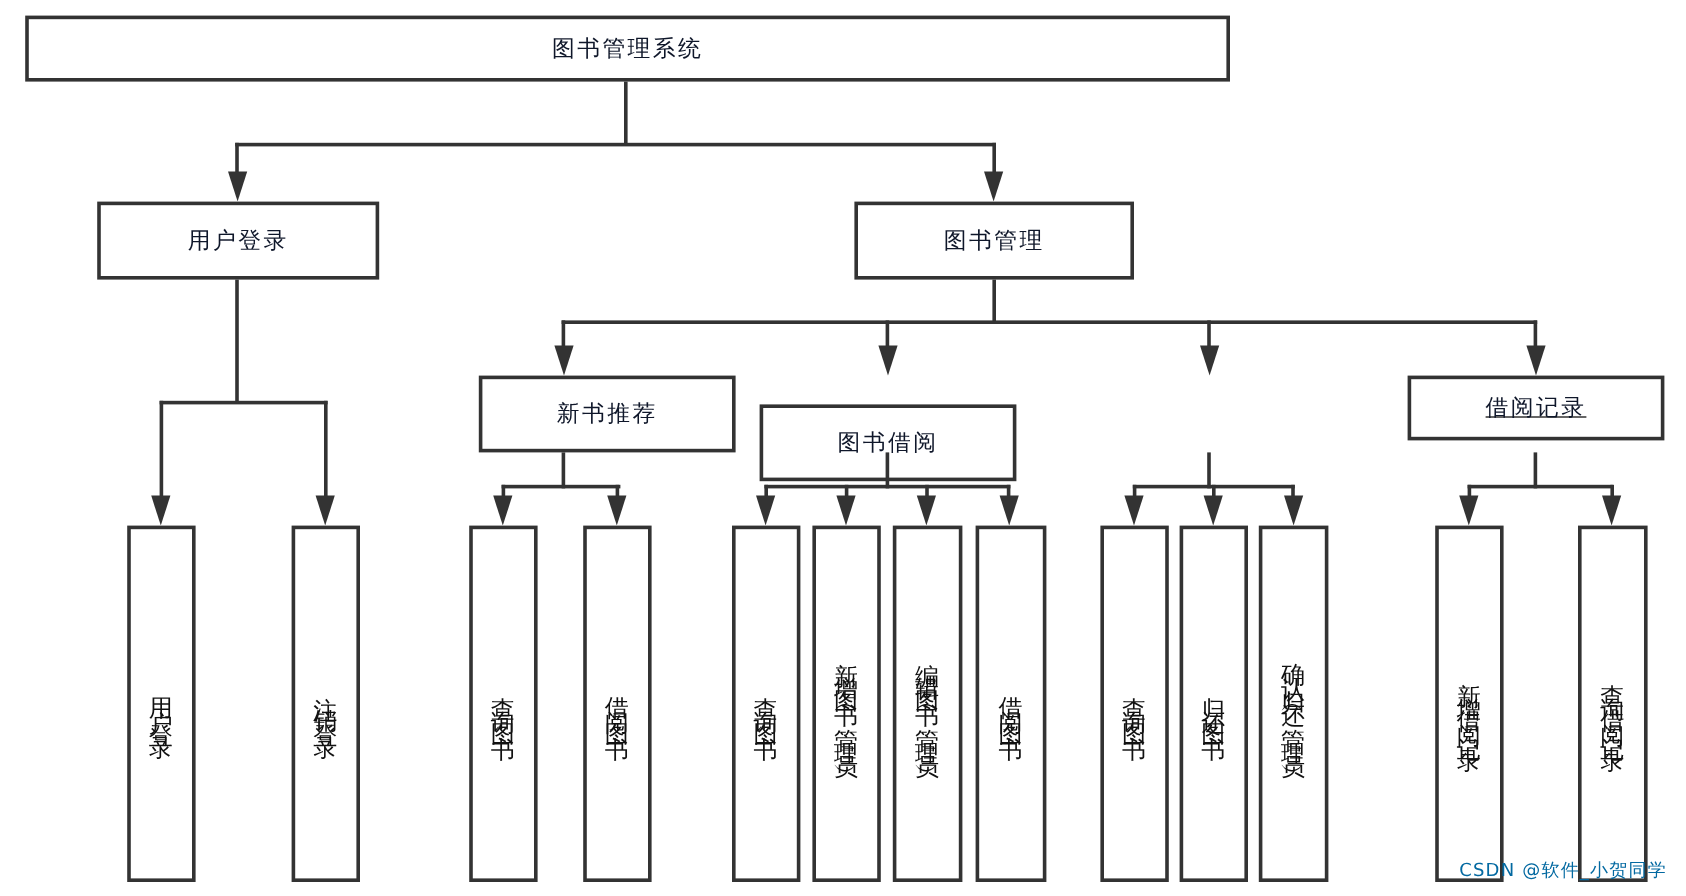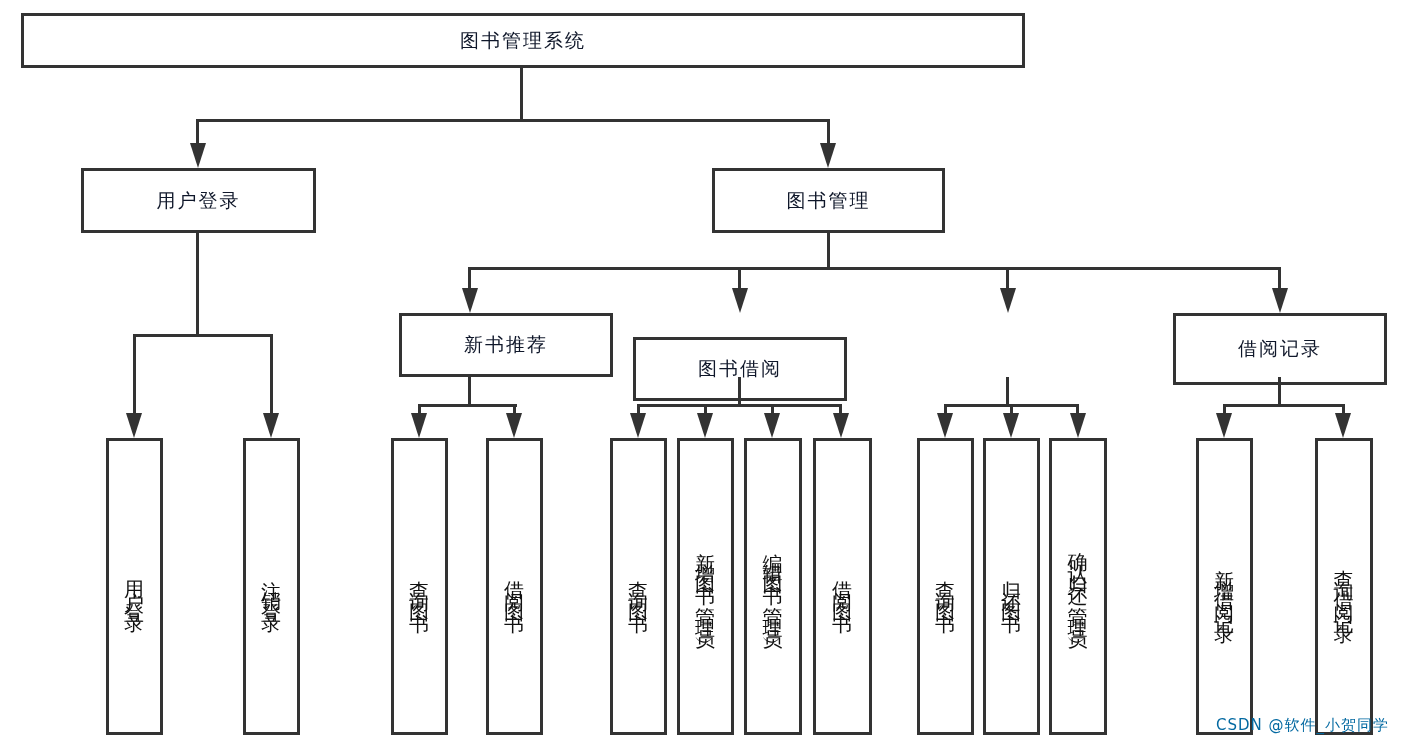--- a/index.html
+++ b/index.html
@@ -77,21 +77,21 @@
   <div class="arrow" style="left:1000px;top:288px;"></div>
   <div class="vline" style="left:1278px;top:267px;height:23px;"></div>
   <div class="arrow" style="left:1272px;top:288px;"></div>
 
   <div class="node" style="left:363px;top:313px;width:214px;height:64px;margin-left:36px;">
     <span class="node-label">新书推荐</span>
   </div>
   <div class="node" style="left:633px;top:313px;width:214px;height:64px;margin-top:24px;">
     <span class="node-label">图书借阅</span>
   </div>
-  <div class="node" style="left:1173px;top:313px;width:214px;height:72px;">
+  <div class="node" style="left:1173px;top:313px;width:214px;height:54px;text-decoration:underline;">
     <span class="node-label">借阅记录</span>
   </div>
 
   <div class="vline" style="left:468px;top:377px;height:30px;"></div>
   <div class="hline" style="left:418px;top:404px;width:99px;"></div>
   <div class="vline" style="left:418px;top:404px;height:11px;"></div>
   <div class="arrow" style="left:411px;top:413px;"></div>
   <div class="vline" style="left:513px;top:404px;height:11px;"></div>
   <div class="arrow" style="left:506px;top:413px;"></div>
 

